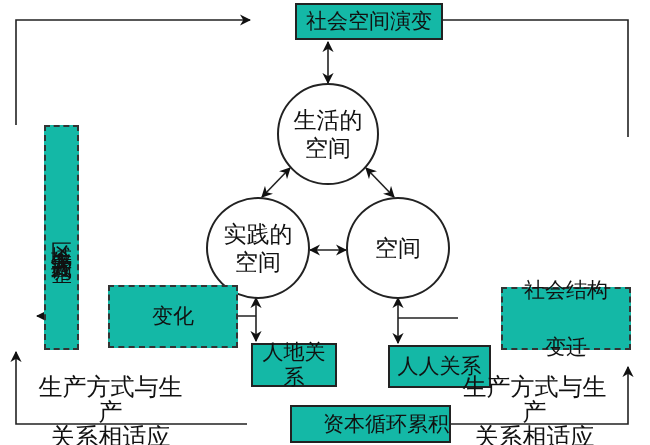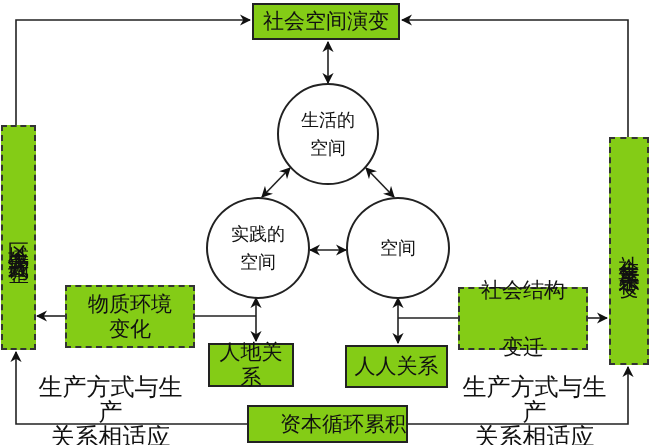--- a/index.html
+++ b/index.html
@@ -1,26 +1,26 @@
 <!DOCTYPE html>
 <html><head>
 <meta charset="utf-8">
 <style>
   html, body { margin:0; padding:0; background:#ffffff; }
   body { width:650px; height:445px; position:relative; overflow:hidden;
          font-family:"DejaVu Serif", "Liberation Serif", serif; color:#111; }
   svg.wires { position:absolute; left:0; top:0; }
-  .box { position:absolute; box-sizing:border-box; border:2px solid #222; background:#84cc16;
-         display:flex; align-items:center; justify-content:center; text-align:center; }
+  .box { position:absolute; box-sizing:border-box; border:2px solid #222; background:#14b8a6;
+         display:flex; align-items:center; justify-content:center; text-align:center;margin-left:43px; }
   .dashed { border:2px dashed #333; }
   .t { font-size:21px; line-height:25px; }
   .vert { writing-mode:vertical-rl; text-orientation:upright; letter-spacing:3px; font-size:21px; }
   .circle { position:absolute; box-sizing:border-box; border:2px solid #222; border-radius:50%;
             background:#fff; display:flex; align-items:center; justify-content:center;
-            text-align:center; font-size:18px; line-height:28px; }
+            text-align:center; font-size:23px; line-height:28px; }
   .label { position:absolute; font-size:24px; line-height:25px; text-align:center; }
 </style>
 </head>
 <body>
 
 <svg class="wires" width="650" height="445" viewBox="0 0 650 445">
   <defs>
     <marker id="ah" viewBox="0 0 10 10" refX="9" refY="5" markerWidth="7" markerHeight="7" orient="auto-start-reverse">
       <path d="M0,0 L10,5 L0,10 L3,5 z" fill="#111"></path>
     </marker>
@@ -83,21 +83,20 @@
   </div>
 </div>
 
 <div class="circle" style="left:346px;top:197px;width:104px;height:102px;">
   <div>
     <div>空间</div>
   </div>
 </div>
 
 <div class="box dashed t" style="left:65px;top:285px;width:130px;height:63px;flex-direction:column;">
-  <div>物质环境</div>
   <div>变化</div>
 </div>
 
 <div class="box dashed t" style="left:458px;top:287px;width:130px;height:63px;flex-direction:column;gap:32px;">
   <div>社会结构</div>
   <div>变迁</div>
 </div>
 
 <div class="box t" style="left:208px;top:343px;width:86px;height:44px;">
   <span>人地关系</span>

